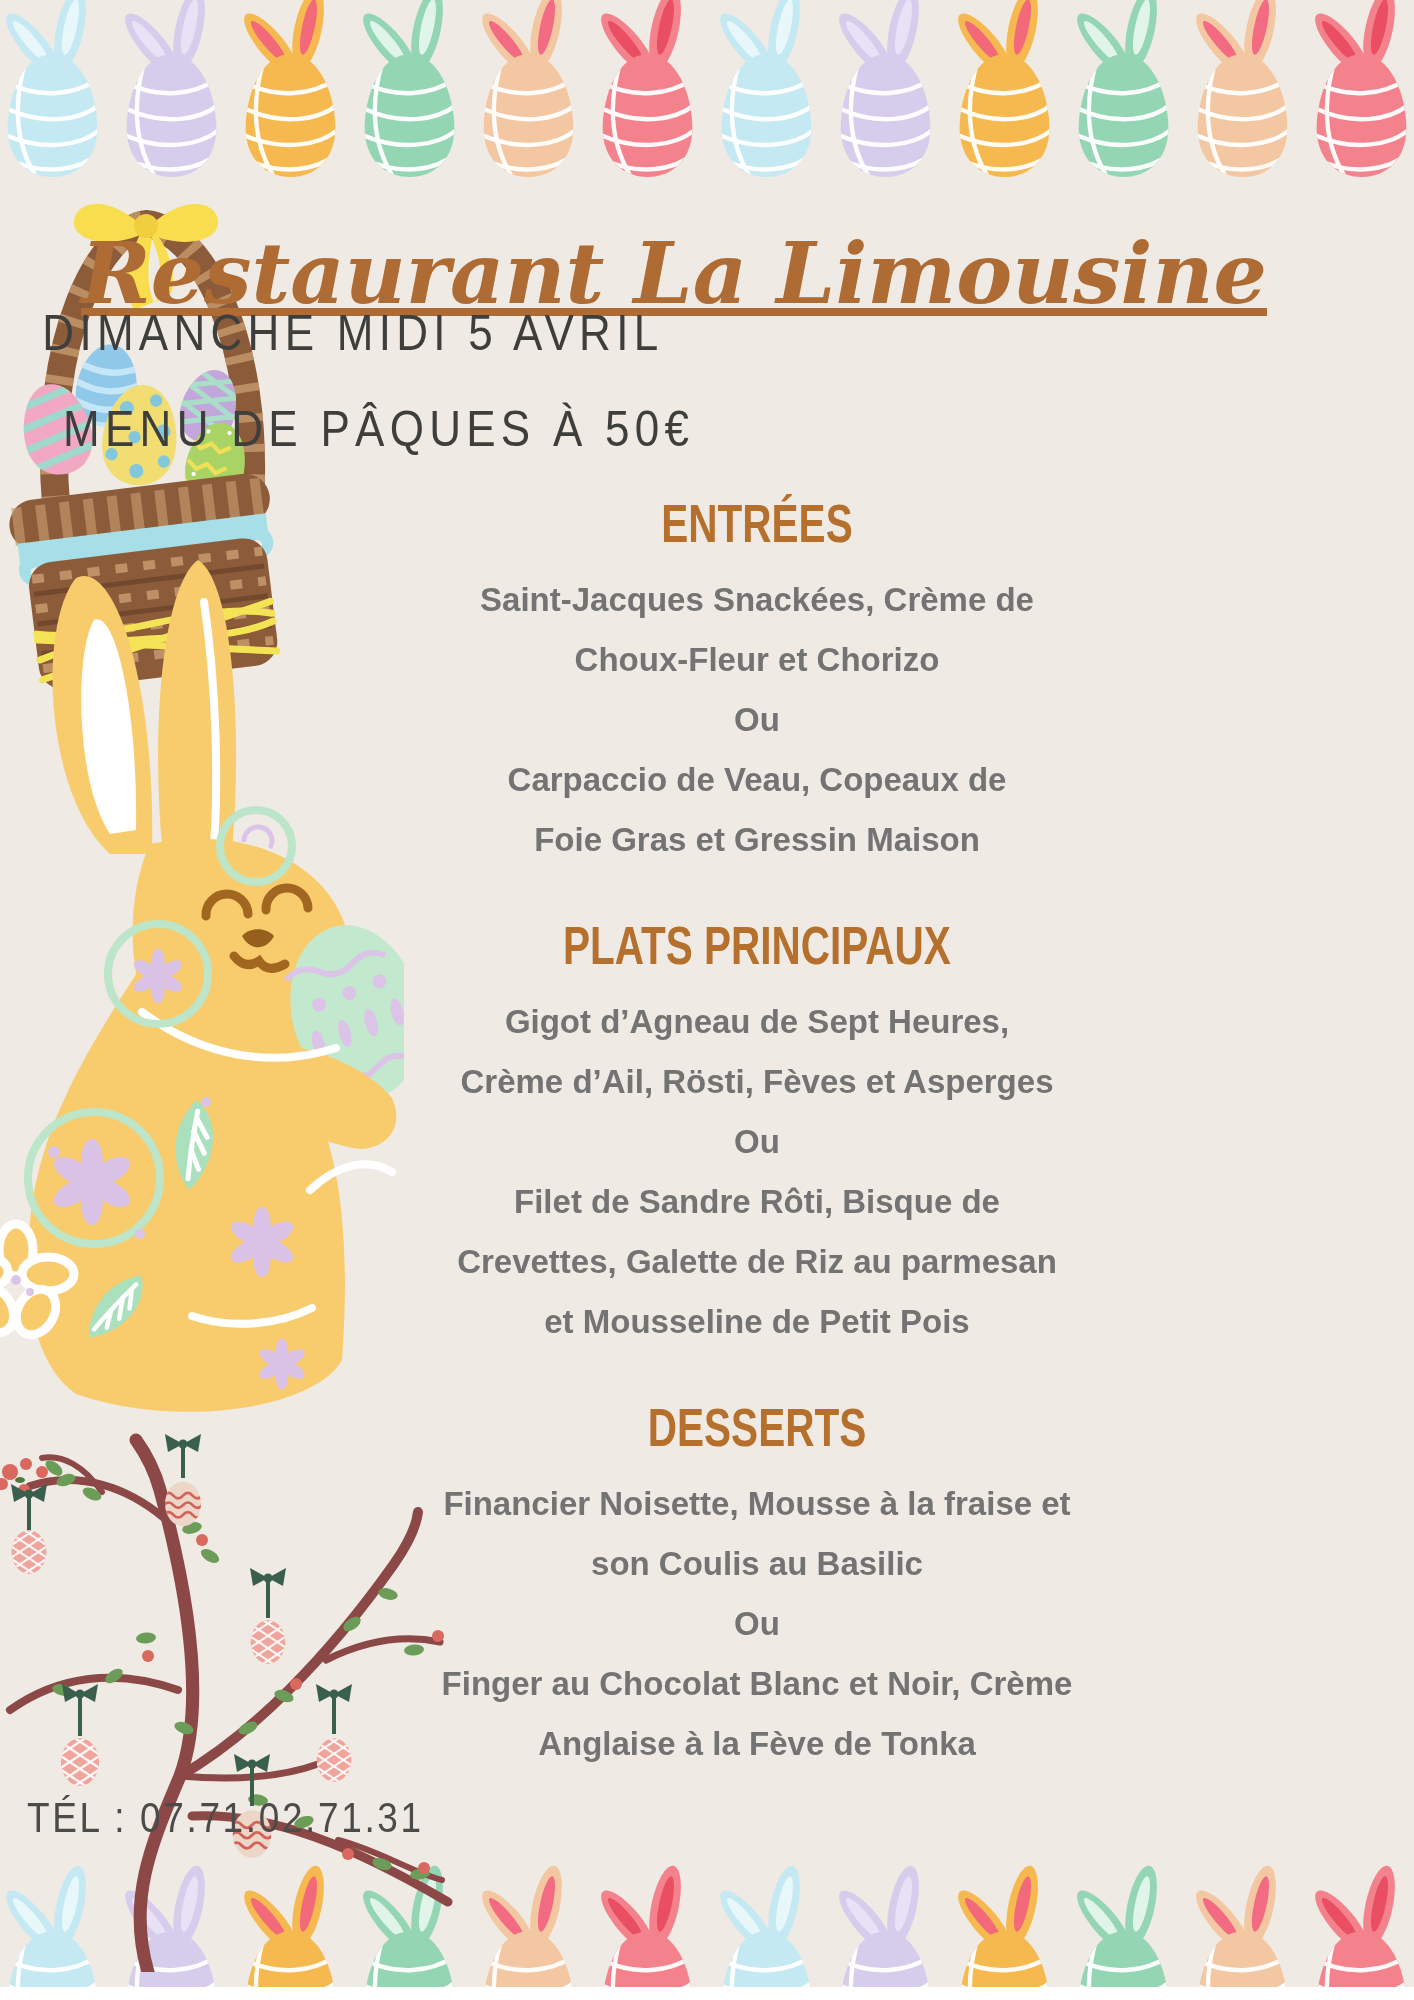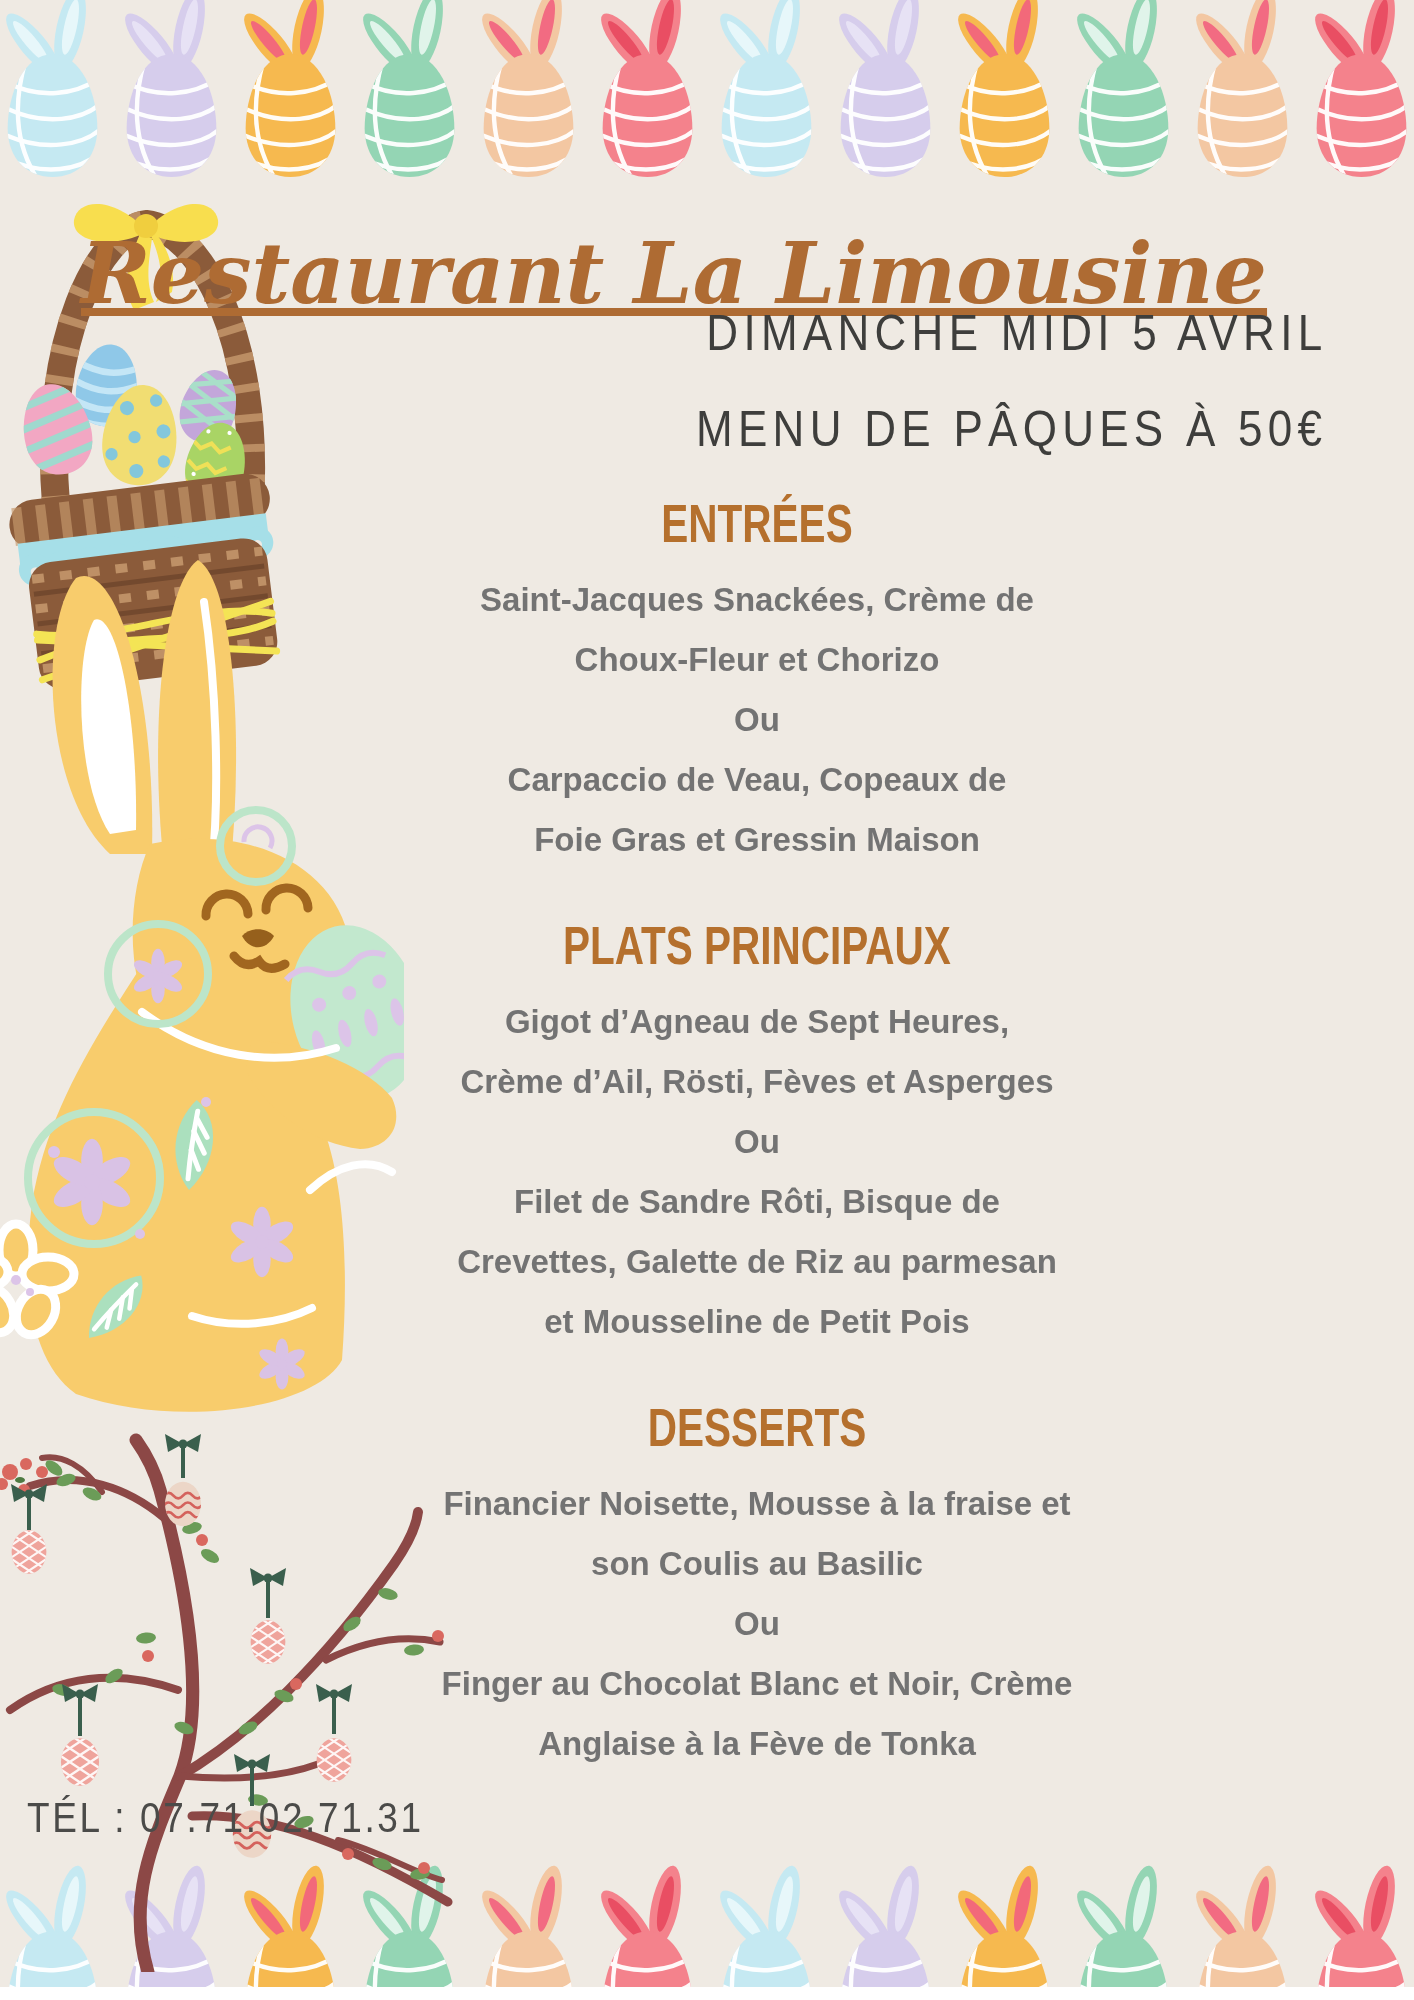--- a/index.html
+++ b/index.html
@@ -11,25 +11,25 @@
   .begg{width:117px;height:195px;flex:0 0 auto;}
   
   .basket{position:absolute;left:-6px;top:168px;width:300px;height:540px;z-index:2;}
   .bunny{position:absolute;left:-6px;top:542px;width:410px;height:900px;z-index:2;}
   .tree{position:absolute;left:-4px;top:1428px;width:460px;height:544px;z-index:3;}
   .bottom-strip{position:absolute;left:0;right:0;bottom:0;height:13px;background:#ffffff;z-index:5;}
   
   .title{position:absolute;top:168px;left:0;width:1348px;text-align:center;
     font-family:"DejaVu Serif",serif;font-style:italic;font-weight:700;
     font-size:84px;color:#AE6B33;z-index:10;text-decoration:underline;}
-  .subline{position:absolute;left:0;width:1370px;text-align:right;color:#3E3E3C;
+  .subline{position:absolute;left:0;width:1370px;text-align:left;color:#3E3E3C;
     font-size:50px;letter-spacing:6px;z-index:10;}
   .subline .sx,.phone .sx{display:inline-block;transform:scaleX(.88);transform-origin:center;white-space:nowrap;}
   .subline.date{top:304px;}
-  .subline.menuline{top:400px;}
+  .subline.menuline{top:400px;padding-left:20px;}
   .menu-col{position:absolute;left:382px;width:750px;top:492px;text-align:center;z-index:10;}
   .menu-section{margin:0 0 44px 0;}
   .heading{font-size:54px;font-weight:700;color:#B5702D;line-height:62px;margin:0 0 16px 0;
     transform:scaleX(.75);transform-origin:center;white-space:nowrap;}
   .item{font-size:33px;font-weight:700;color:#737373;line-height:60px;margin:0;white-space:pre-line;}
   .phone{position:absolute;top:1794px;left:0;width:1380px;text-align:left;
     font-size:42px;letter-spacing:3px;color:#4B4B49;z-index:10;}
 </style>
 </head>
 <body>

